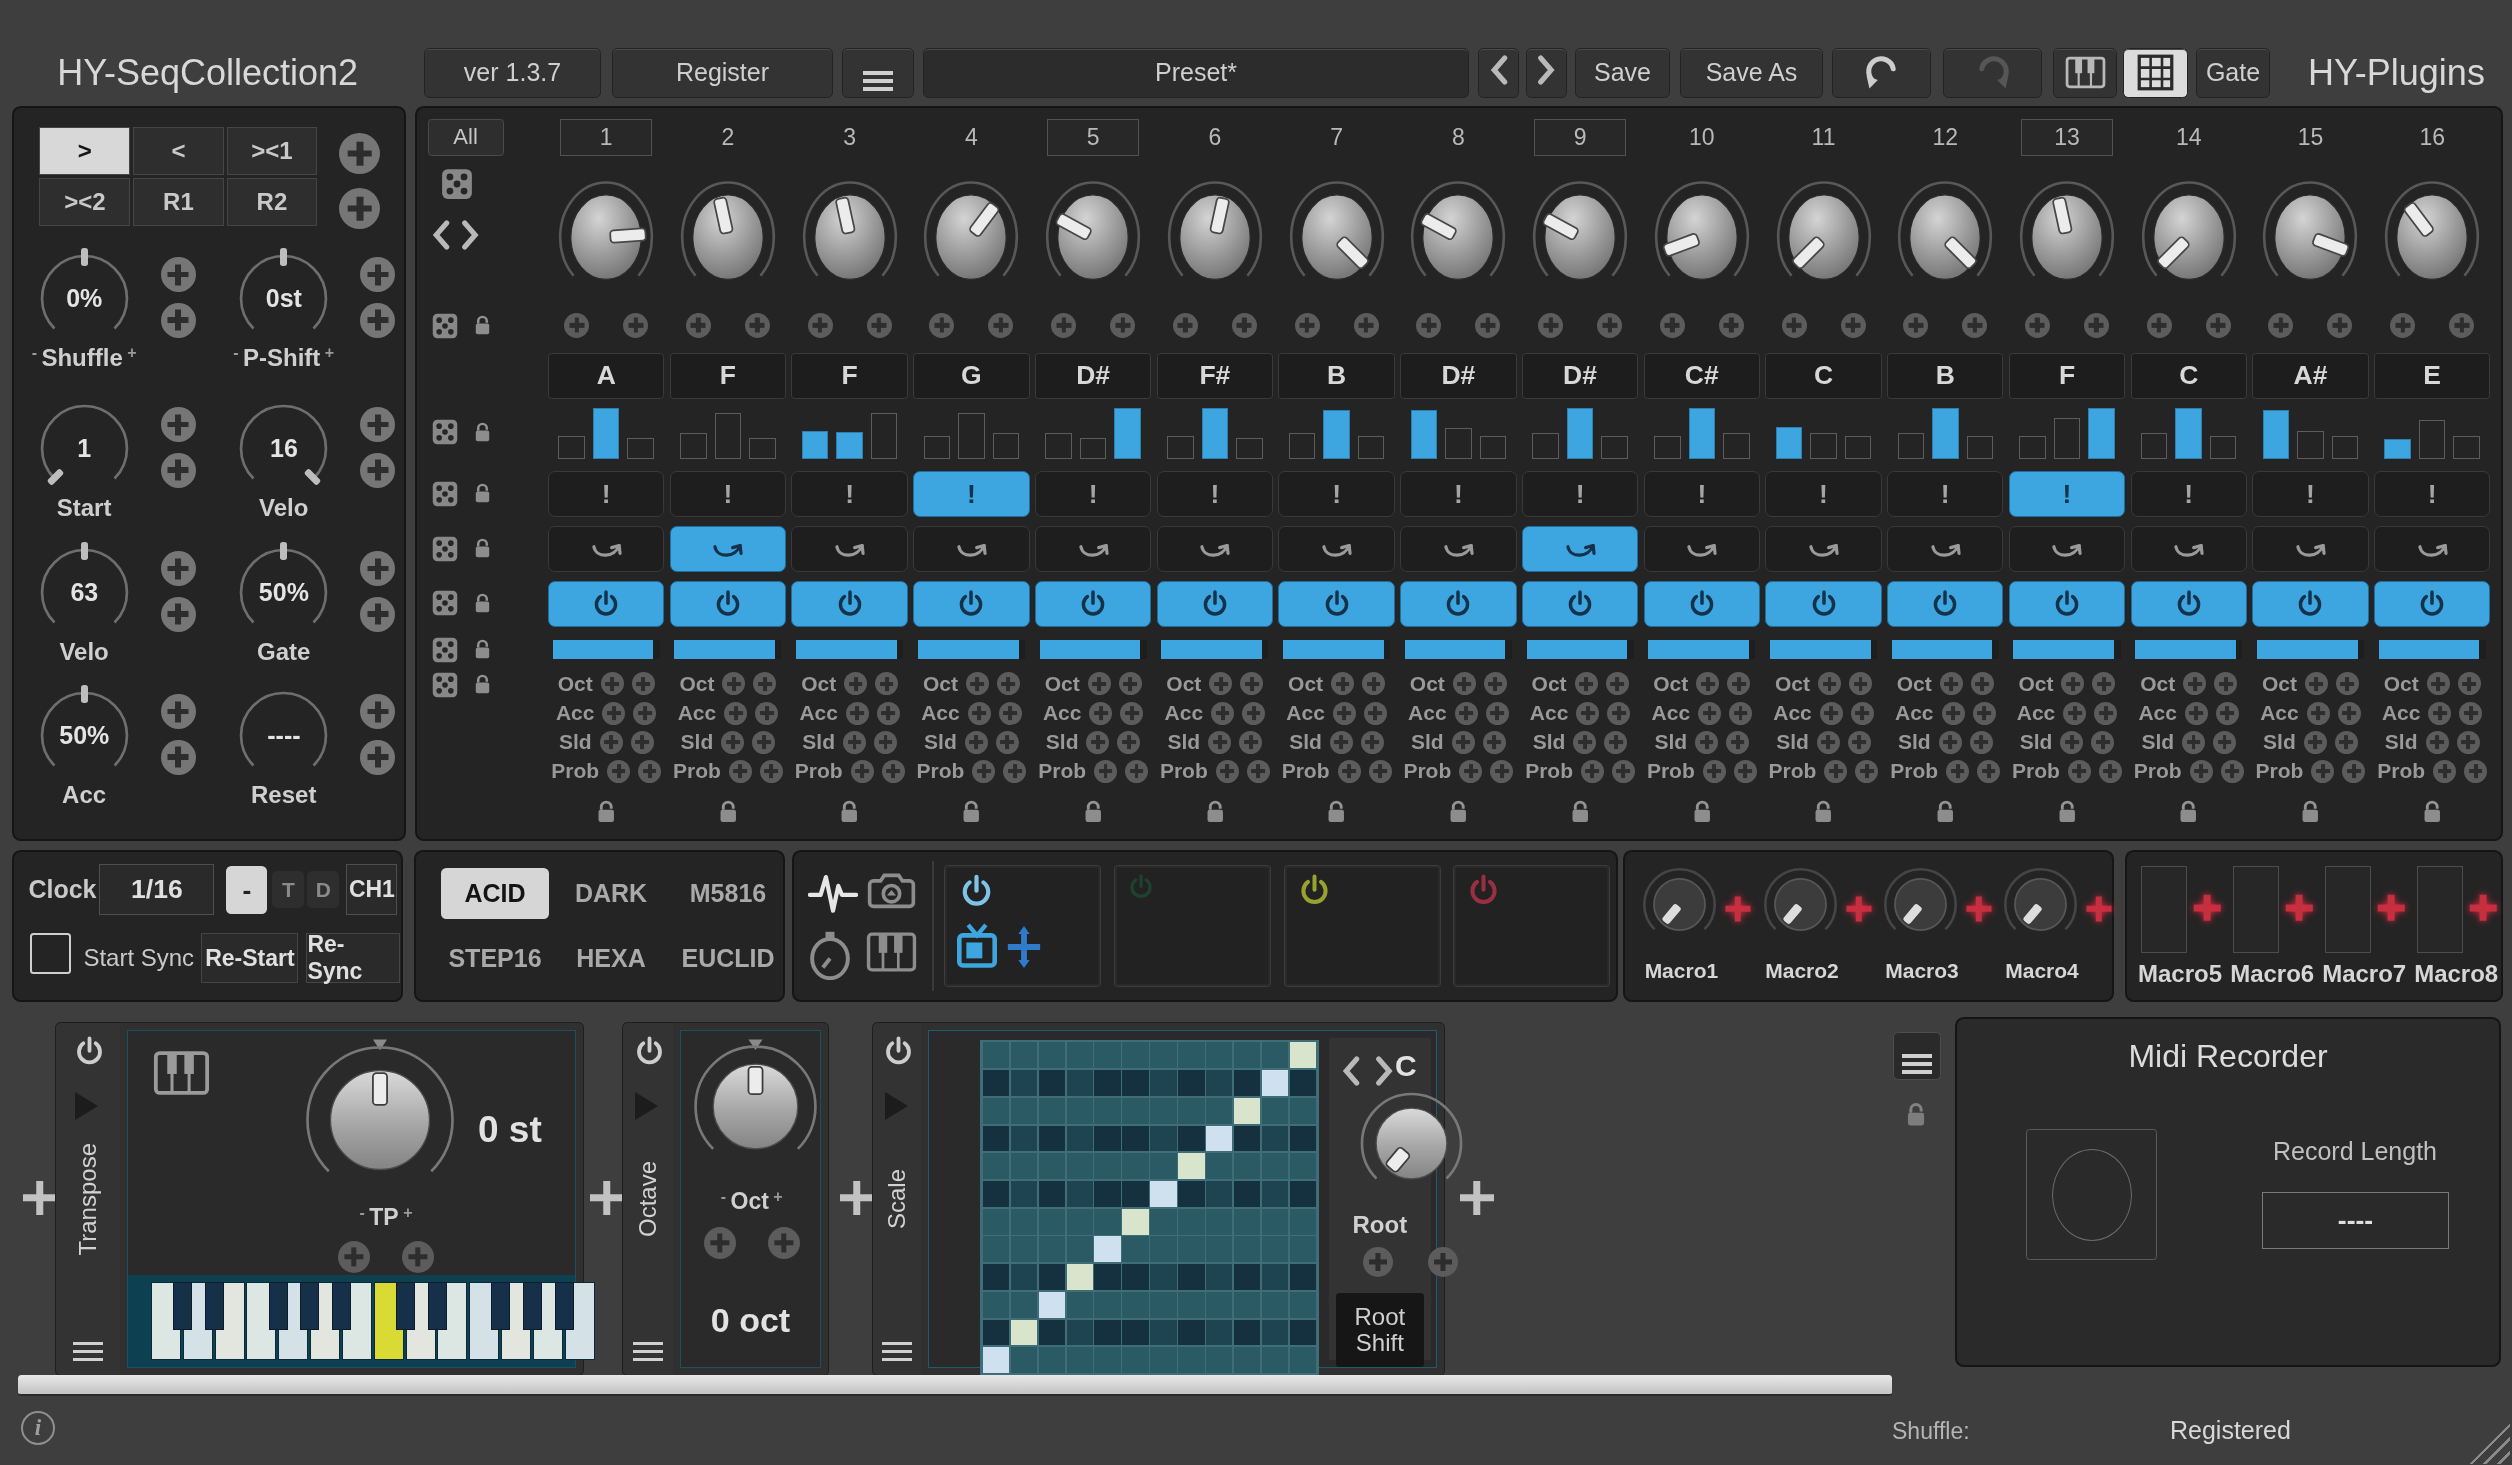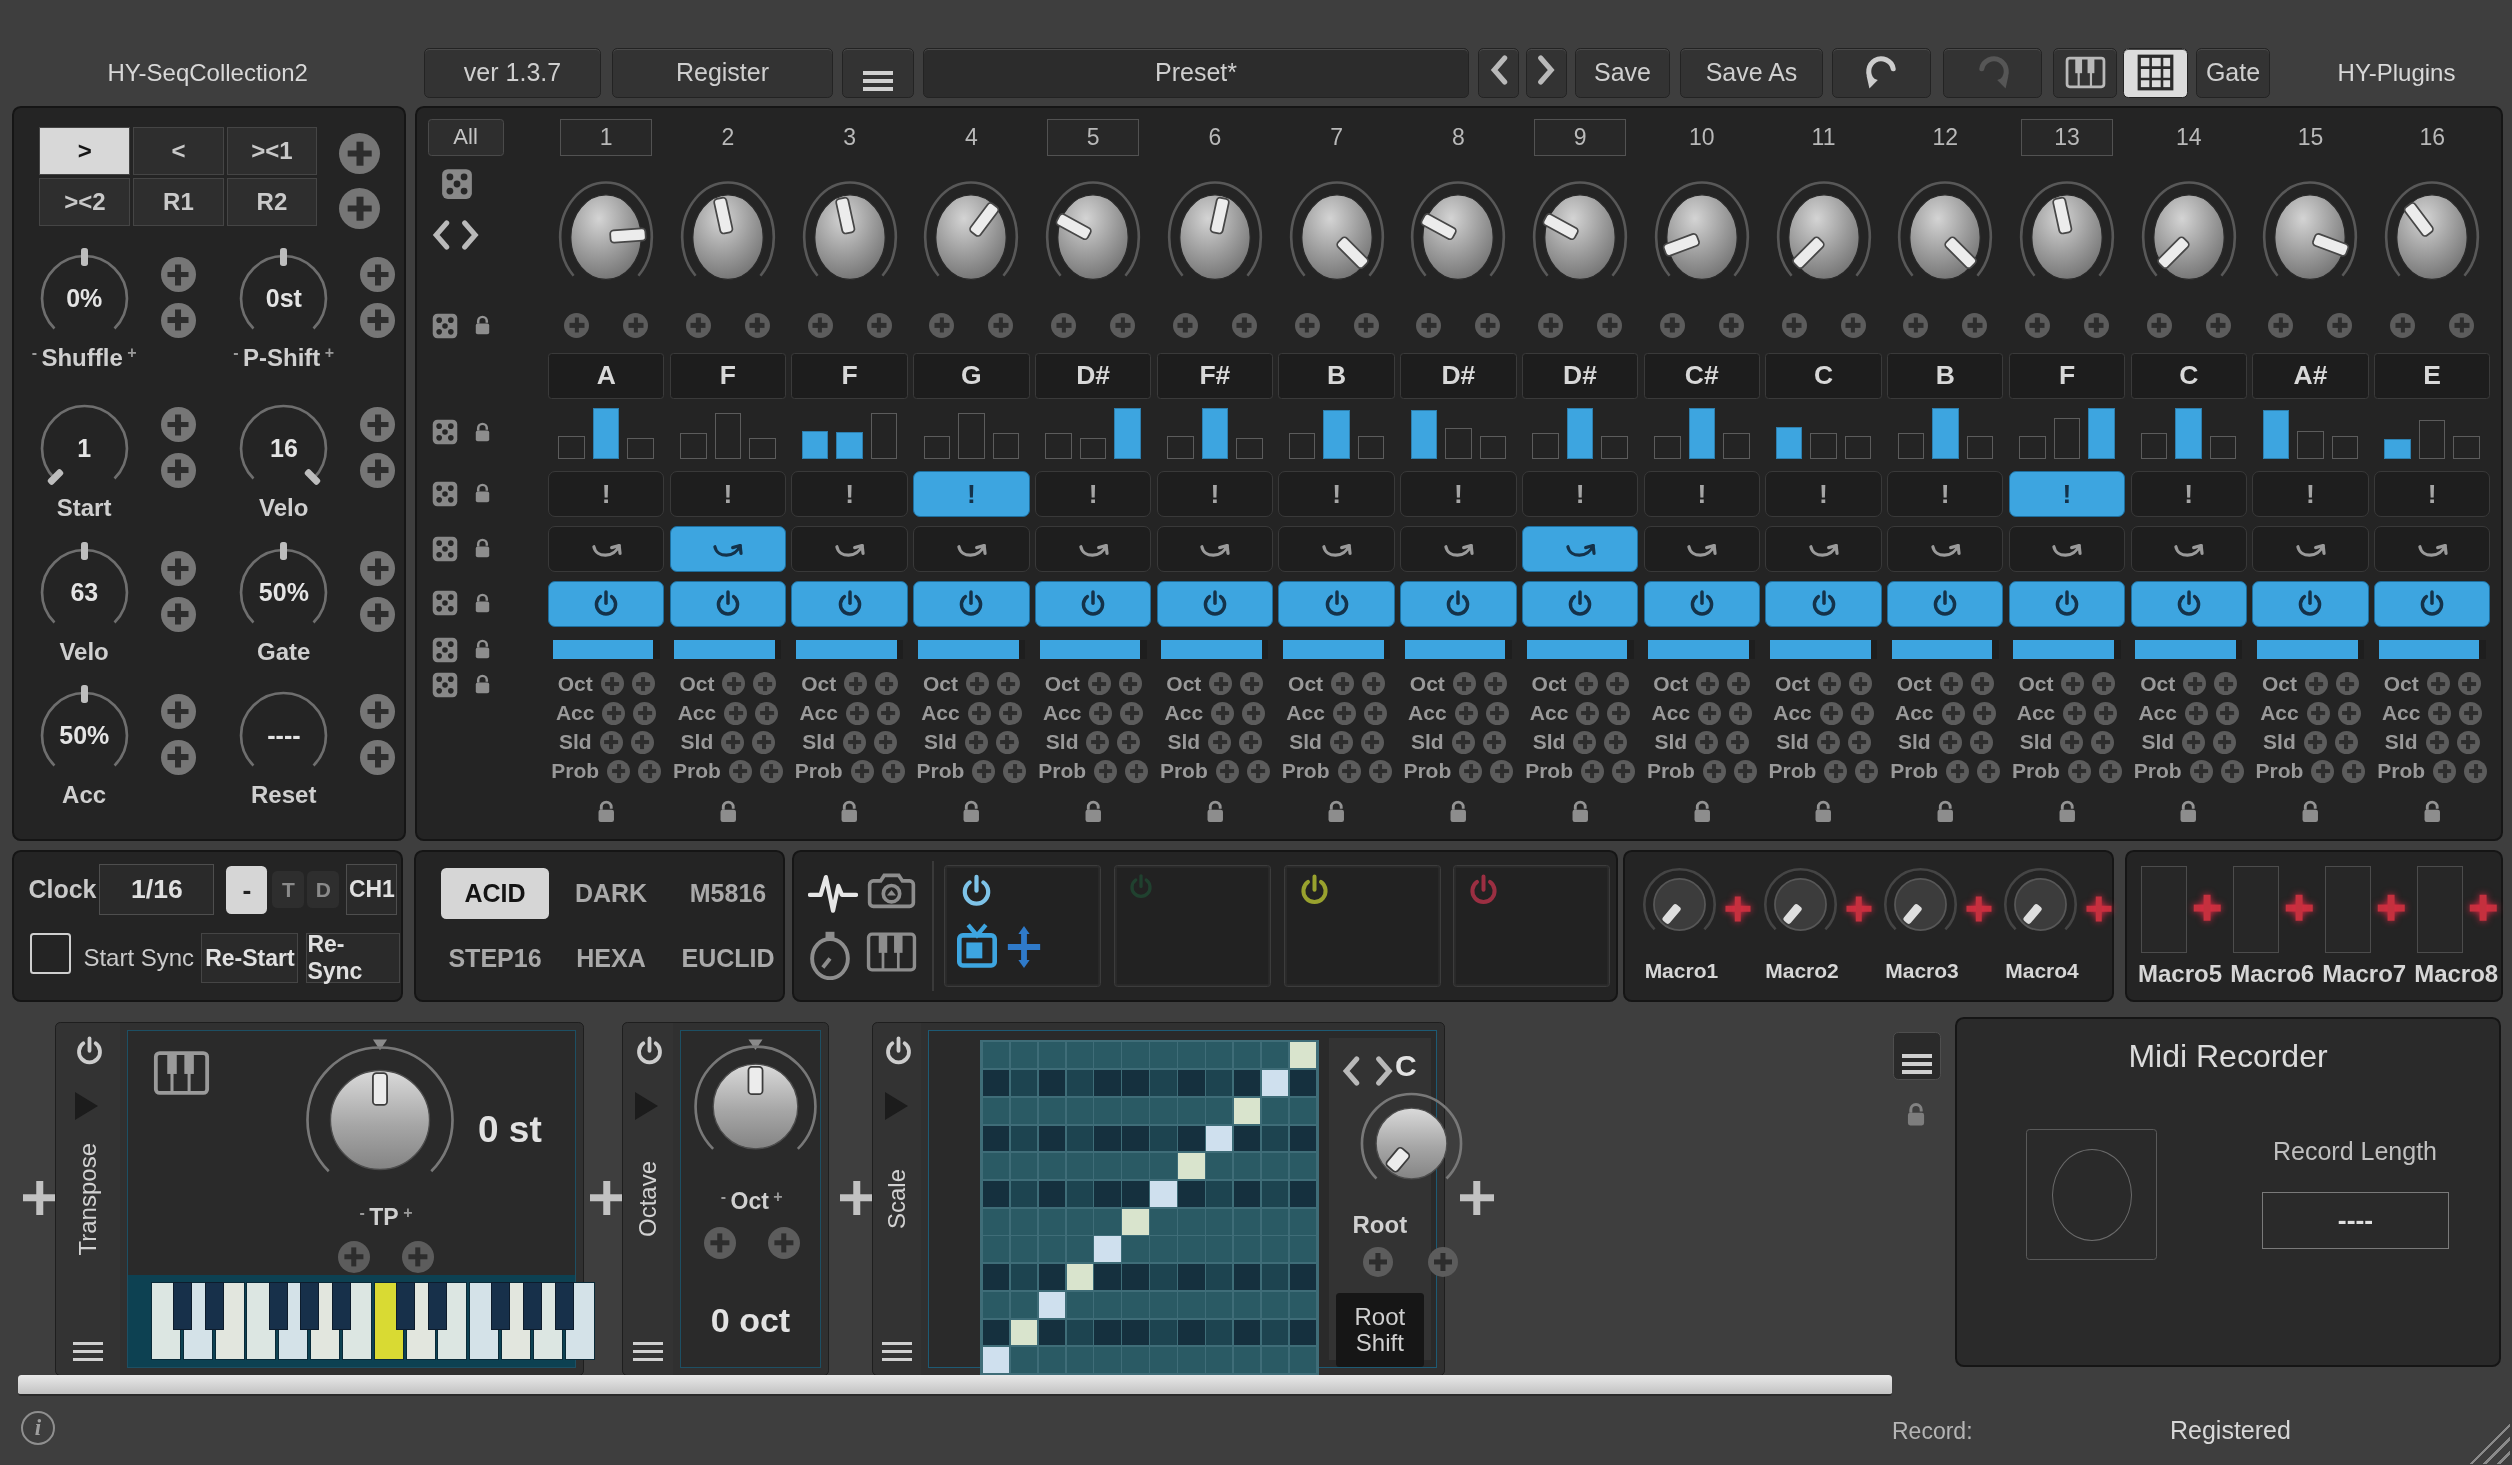--- a/index.html
+++ b/index.html
@@ -13,21 +13,21 @@
   .dot.red{background:#ef4d43;}
   .dot.gray{background:#c9c7c9;border:0.9px solid #b2b0b2;}
   .wtitle{position:absolute;left:0;right:0;top:7px;text-align:center;font-size:23px;color:#232323;}
 
   
   .header{position:absolute;top:39px;left:0;width:2512px;height:67px;background:#3e3e3e;}
   .hbtn{position:absolute;top:8.8px;height:50px;background:#333333;border:1.8px solid #232323;border-radius:5.3px;
         color:#cfcfcf;font-size:25px;display:flex;align-items:center;justify-content:center;box-shadow:0 0.9px 0 #4a4a4a inset;}
   .hbtn.well{background:#2c2c2c;}
   .hbtn.active{background:#dcdcdc;color:#151515;}
-  .hlabel{position:absolute;top:0;height:67px;display:flex;align-items:center;justify-content:center;color:#d8d8d8;font-size:24px;}
+  .hlabel{position:absolute;top:0;height:67px;display:flex;align-items:center;justify-content:center;color:#d8d8d8;font-size:36px;}
 
   .panel{position:absolute;background:#242424;border:2.7px solid #151515;border-radius:8.8px;}
 
   
   #left-panel{left:12.4px;top:106px;width:394px;height:735px;}
   #transport-grid{position:absolute;left:25px;top:19.4px;width:278px;display:grid;grid-template-columns:repeat(3,1fr);gap:2.7px;}
   .tbtn{height:48px;background:#2e2e2e;border:1.8px solid #454545;color:#c9c9c9;font-size:24px;font-weight:bold;
         display:flex;align-items:center;justify-content:center;}
   .tbtn.on{background:#d8d8d8;color:#151515;}
   .cp{border-radius:50%;background:#767676;position:relative;display:inline-block;flex:none;}
@@ -2143,17 +2143,17 @@
     <div style="position:absolute;left:0;right:0;top:19.4px;text-align:center;color:#dcdcdc;font-size:32px;">Midi Recorder</div>
     <div style="position:absolute;left:69px;top:110px;width:131px;height:131px;border:1.8px solid #5a5a5a;border-radius:3.5px;">
       <div style="position:absolute;left:50%;top:50%;transform:translate(-50%,-50%);width:80px;height:92px;border:1.8px solid #6a6a6a;border-radius:50%;"></div>
     </div>
     <div style="position:absolute;left:292px;top:118px;width:212px;text-align:center;color:#c0c0c0;font-size:25px;">Record Length</div>
     <div class="box" style="left:305px;top:173px;width:187px;height:57px;border-color:#7a7a7a;font-size:26.5px;font-weight:bold;">----</div>
   </div>
 
   <div class="scrollbar"></div>
   <div class="infoicon">i</div>
-  <div class="footer-text" style="left:1892px;top:1418px;color:#b5b5b5;">Record:</div>
+  <div class="footer-text" style="left:1892px;top:1418px;color:#b5b5b5;">Shuffle:</div>
   <div class="footer-text" style="left:2170px;top:1416px;color:#d8d8d8;font-size:25px;">Registered</div>
   <div class="grip"></div>
 </div>
 
 
 </body></html>

